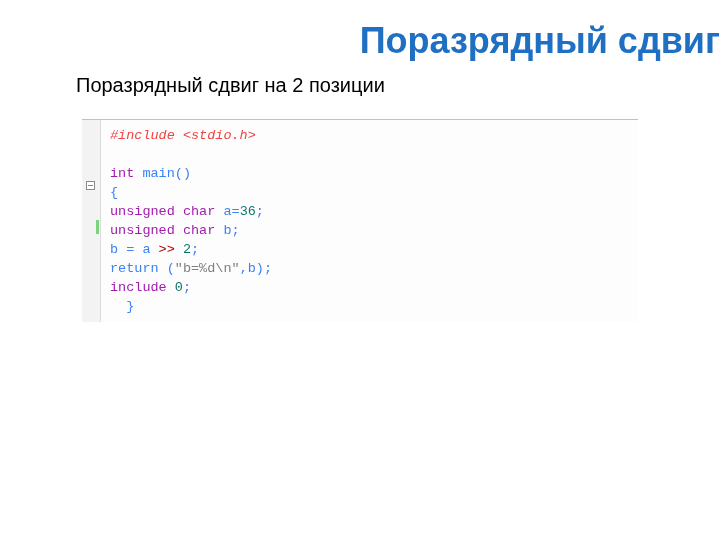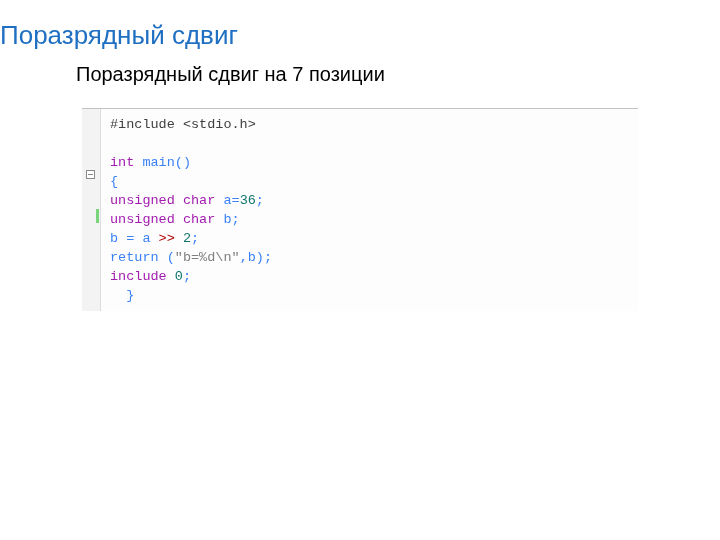--- a/index.html
+++ b/index.html
@@ -11,24 +11,24 @@
     font-family: Arial, Helvetica, sans-serif;
     overflow: hidden;
   }
   .slide {
     width: 720px;
     height: 540px;
     position: relative;
     box-sizing: border-box;
   }
   .title {
-    text-align: left;
+    text-align: right;
     color: #1F6FC2;
-    font-size: 26px;
-    font-weight: normal;
+    font-size: 36px;
+    font-weight: bold;
     padding-top: 20px;
     padding-bottom: 10px;
   }
   .desc {
     font-size: 20px;
     color: #000;
     margin-left: 54px;
     margin-right: 54px;
     line-height: 1.35;
   }
@@ -79,21 +79,21 @@
   pre.code {
     margin: 0;
     padding: 6px 6px 6px 28px;
     font-family: Consolas, "Courier New", monospace;
     font-size: 13.5px;
     line-height: 19px;
     color: #000;
     background: #fdfdfd;
     white-space: pre;
   }
-  .tok-pre   { color: #404040; }     
+  .tok-pre   { color: #ef4444; font-style: italic; }     
   .tok-kw    { color: #a21caf; }     
   .tok-num   { color: #0f766e; }     
   .tok-str   { color: #808080; }     
   .tok-op    { color: #B00000; }     
   .tok-text  { color: #3b82f6; }
 
   .console {
     margin: 0 82px 0 82px;
     background: #0b0b0b;
     color: #d0d0d0;
@@ -107,21 +107,21 @@
   }
 </style>
 </head>
 <body>
 
 <div class="slide">
 
   <div class="title">Поразрядный сдвиг</div>
 
   <div class="desc">
-    <span class="indent"></span><span>Поразрядный сдвиг на 7 позиции</span><br>
+    <span class="indent"></span><span>Поразрядный сдвиг на 2 позиции</span><br>
   </div>
 
   <div class="code-wrap">
     <div class="gutter">
       <div class="fold-box" style="top:61px;"></div>
       <div class="green-mark" style="top:100px;"></div>
     </div>
 <pre class="code"><span class="tok-pre">#include &lt;stdio.h&gt;</span>
 
 <span class="tok-kw">int</span><span class="tok-text"> main()</span>

